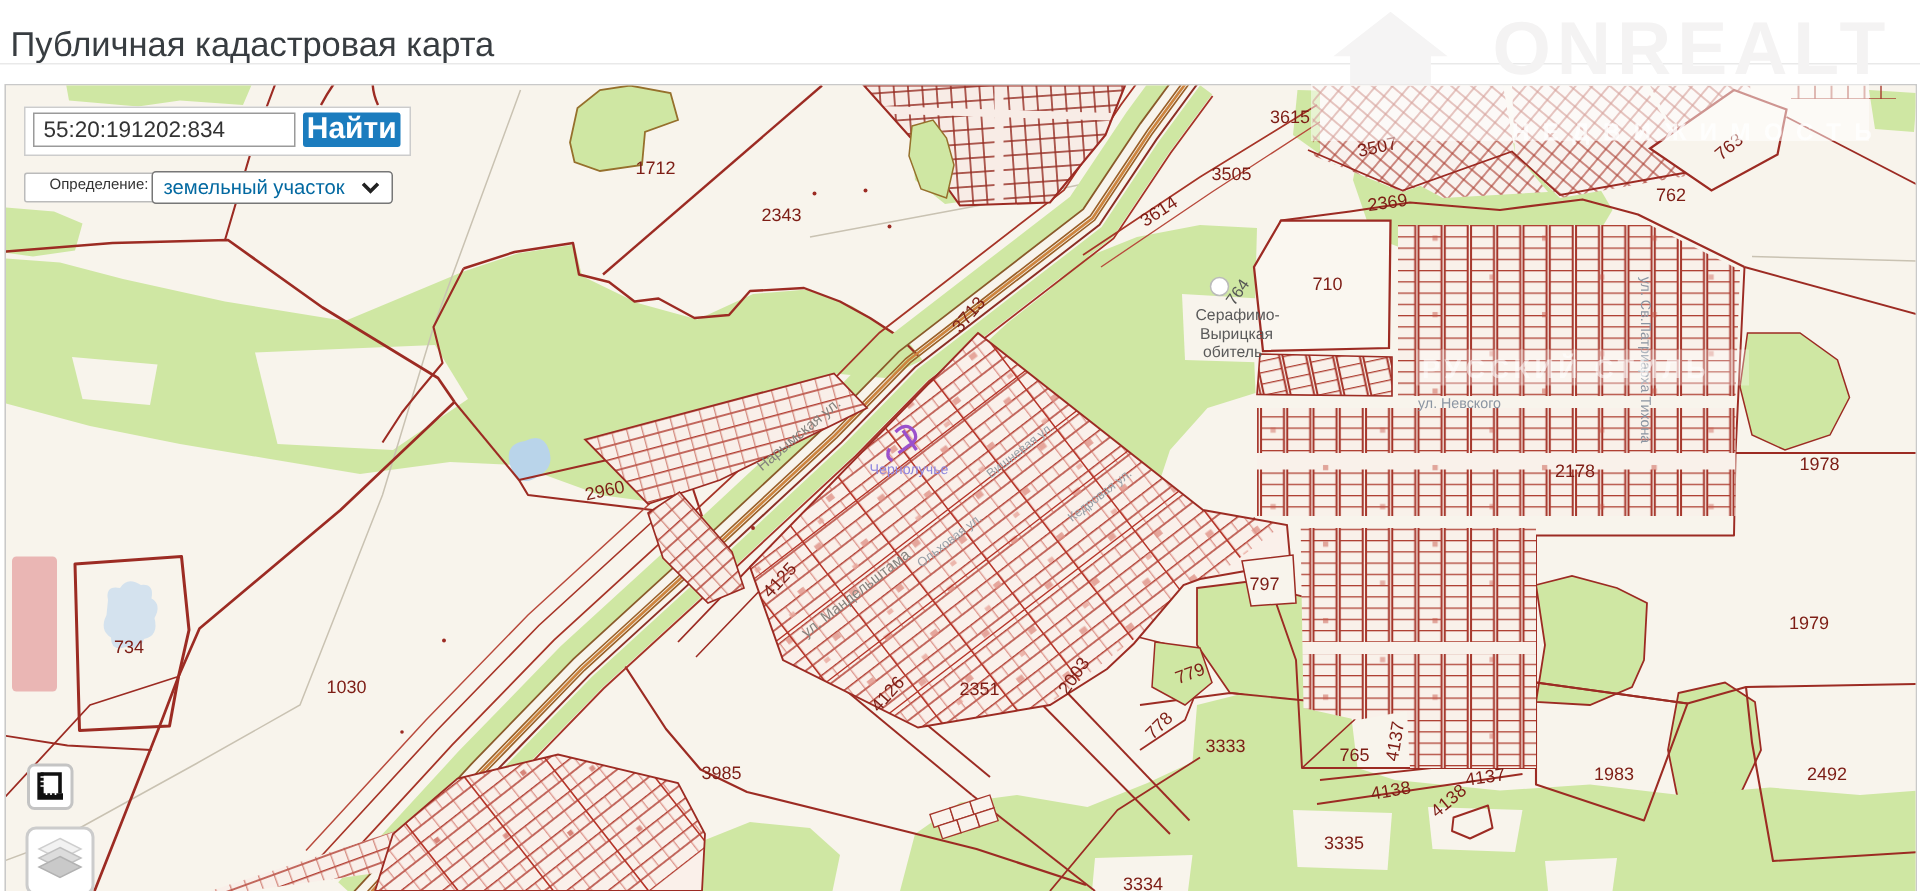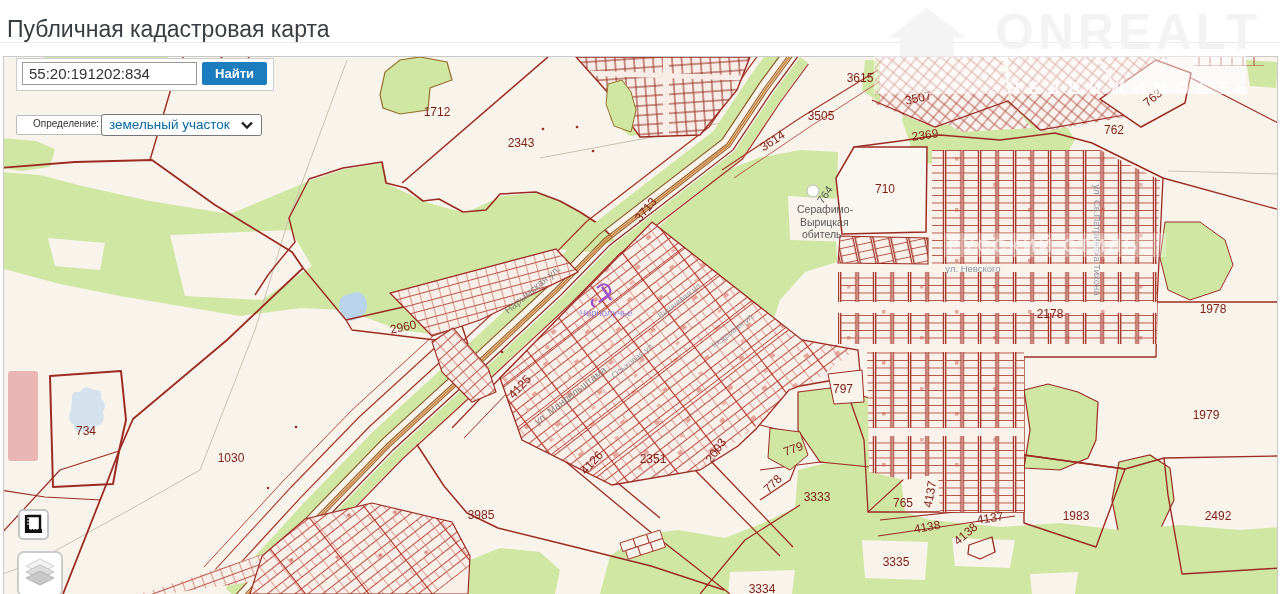--- a/index.html
+++ b/index.html
@@ -5,26 +5,26 @@
 <style>
   html,body{margin:0;padding:0;background:#fff;width:1280px;height:594px;overflow:hidden;
     font-family:"Liberation Sans", sans-serif;}
   #page{position:relative;width:1280px;height:594px;}
   #title{position:absolute;left:7px;top:2px;font-size:23px;font-weight:400;color:#383d41;letter-spacing:0;margin-top:14px;}
   #hr1{position:absolute;left:0;top:42px;width:1280px;height:1px;background:#e9e9e9;}
   #map{position:absolute;left:3px;top:56px;width:1273px;height:538px;border:1px solid #c9c9c9;
     overflow:hidden;background:#f8f4ec;}
   #mapsvg{position:absolute;left:-4px;top:-57px;width:1280px;height:594px;}
   
-  #searchwrap{position:absolute;left:16px;top:58px;width:256px;height:31px;background:#fff;
+  #searchwrap{position:absolute;left:16px;top:71px;width:256px;height:31px;background:#fff;
     border:1px solid #ccc;}
   #searchinput{position:absolute;left:5px;top:3px;width:167px;height:21px;border:1px solid #9a9a9a;
     background:#fff;font-size:15px;color:#333;padding:0 0 0 6px;line-height:21px;}
   #searchbtn{position:absolute;left:185px;top:3px;width:65px;height:23px;background:#1b7cbe;
-    color:#fff;font-size:13px;font-weight:bold;text-align:center;line-height:23px;border-radius:2px;}
+    color:#fff;font-size:20px;font-weight:bold;text-align:center;line-height:23px;border-radius:2px;}
   #defwrap{position:absolute;left:16px;top:115px;height:19px;}
   #deflabel{position:absolute;left:0;top:0;width:82px;height:16px;background:#fff;border:1px solid #bbb;
     border-radius:2px;font-size:10px;color:#333;padding:2px 0 0 16px;white-space:nowrap;}
   #defselect{position:absolute;left:85px;top:-1px;width:152px;height:18px;background:#fff;border:1.5px solid #777;
     border-radius:3px;font-size:13.5px;color:#0369a1;padding:2px 0 0 7px;white-space:nowrap;}
   #defchev{position:absolute;right:8px;top:5px;width:12px;height:10px;}
   
   .wm{position:absolute;font-weight:bold;}
   #wm1{left:975px;top:3px;font-size:50px;letter-spacing:4px;color:#f4f3f3;margin-left:20px;}
   #wm2{left:1008px;top:80px;font-size:16px;letter-spacing:9px;color:#fff;opacity:0.8;}

